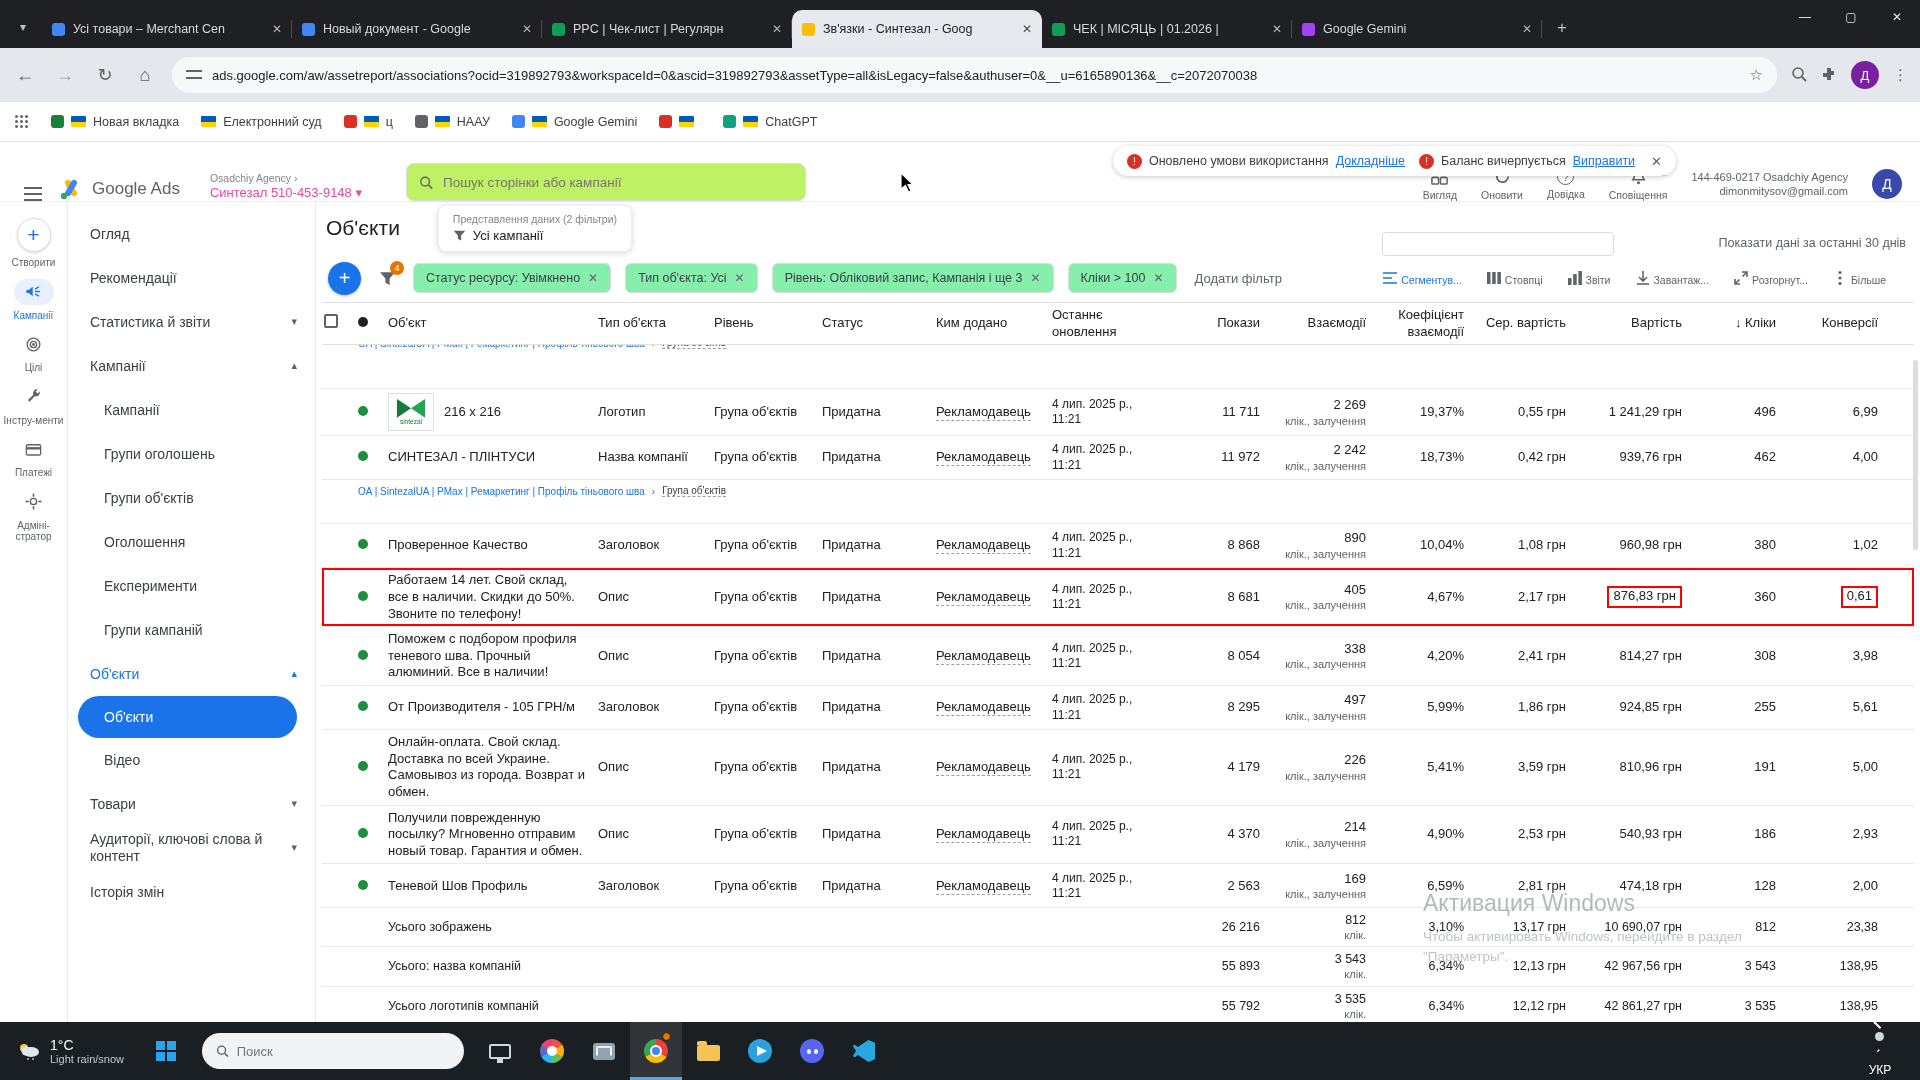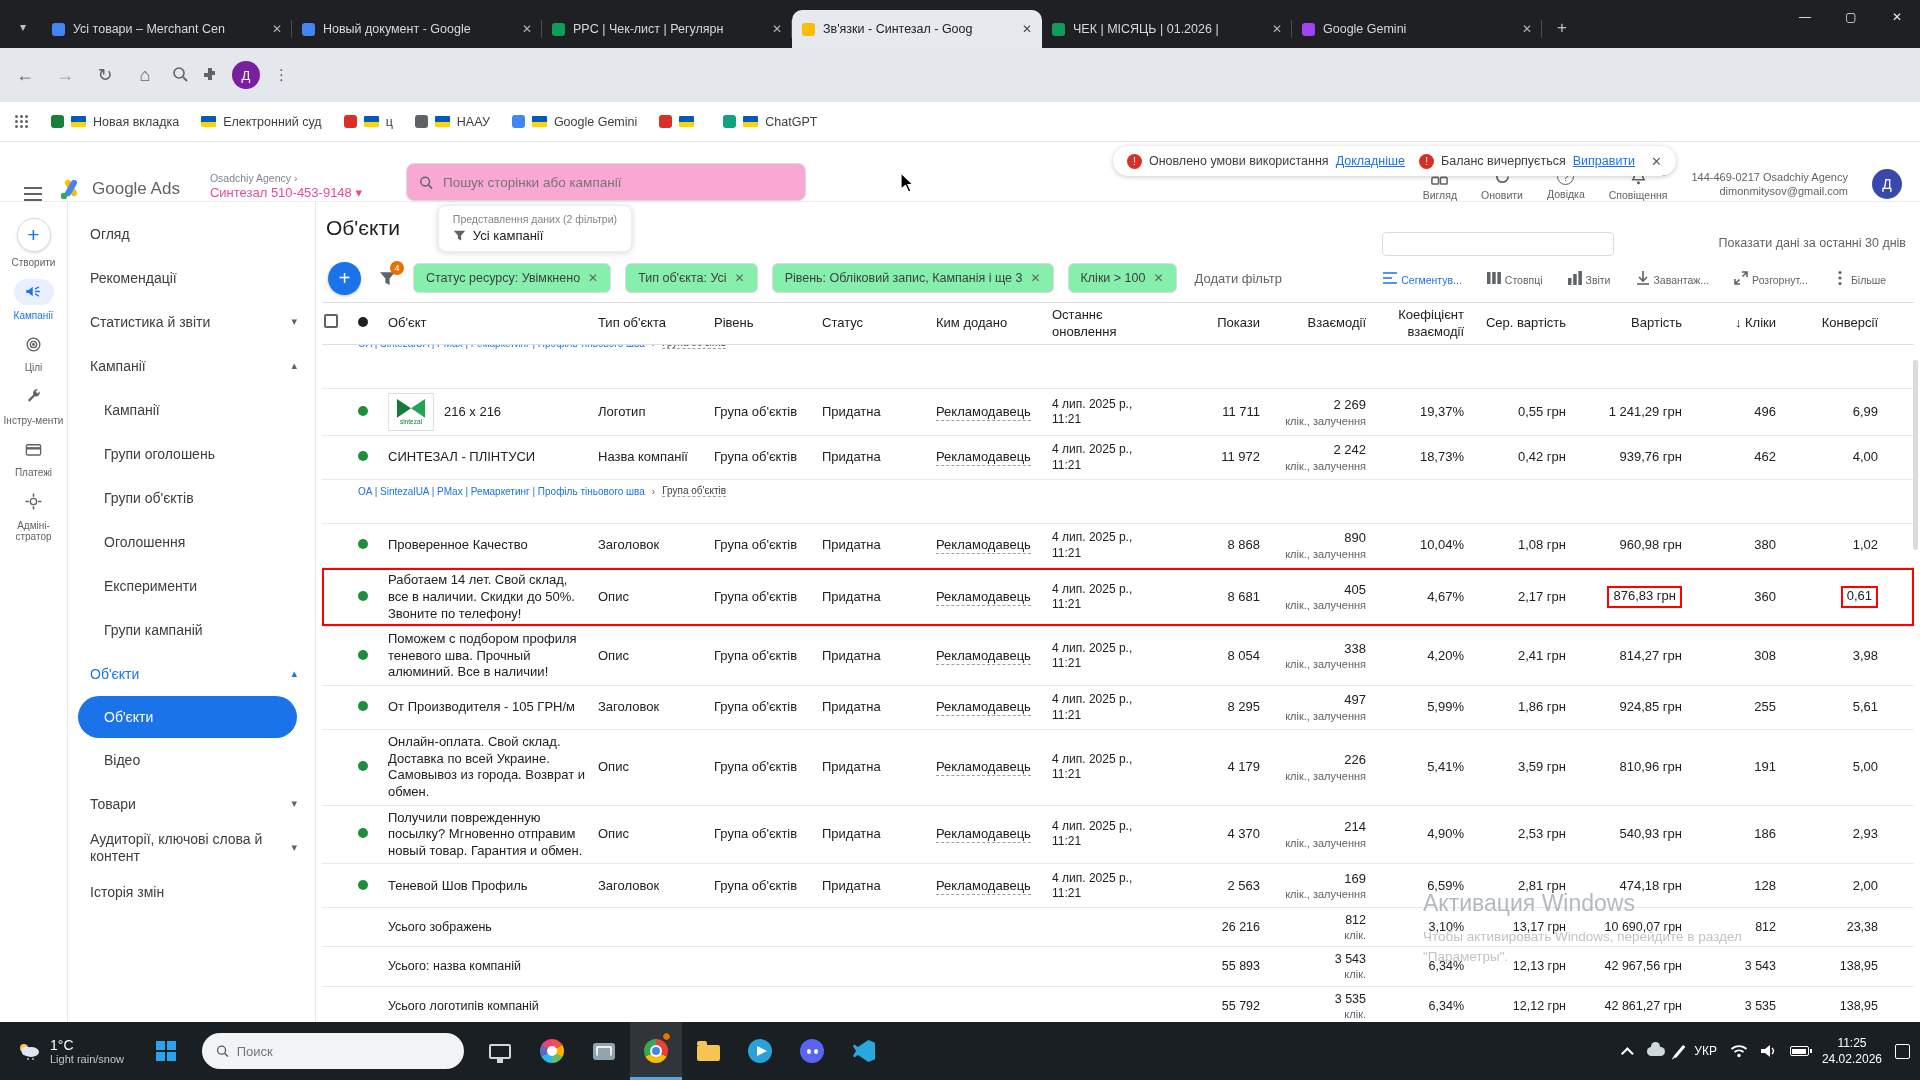--- a/index.html
+++ b/index.html
@@ -45,21 +45,21 @@
   .ads-header{height:60px;display:flex;align-items:flex-end;padding:0 18px;border-bottom:1px solid #eceef0;}
   .hamb{width:18px;height:14px;margin:0 16px 0 6px;background:
     linear-gradient(#5f6368,#5f6368) 0 0/18px 2px no-repeat,
     linear-gradient(#5f6368,#5f6368) 0 6px/18px 2px no-repeat,
     linear-gradient(#5f6368,#5f6368) 0 12px/18px 2px no-repeat;}
   .adslogo{display:flex;align-items:center;gap:8px;}
   .adslogo .brand{font-size:17px;color:#5f6368;}
   .acctblock{margin-left:30px;line-height:1.25;}
   .acctblock .l1{font-size:10.5px;color:#80868b;}
   .acctblock .l2{font-size:13px;color:#ec4899;}
-  .adssearch{margin-left:44px;width:400px;height:38px;border:1px solid #dadce0;border-radius:8px;background:#f9a8d4;display:flex;align-items:center;gap:10px;padding:0 12px;box-shadow:0 1px 2px rgba(0,0,0,.05);}
+  .adssearch{margin-left:44px;width:400px;height:38px;border:1px solid #dadce0;border-radius:8px;background:#bef264;display:flex;align-items:center;gap:10px;padding:0 12px;box-shadow:0 1px 2px rgba(0,0,0,.05);}
   .adssearch input{border:none;outline:none;font-size:13.5px;color:#5f6368;width:100%;font-family:inherit;background:transparent;}
   .hdr-right{margin-left:auto;display:flex;align-items:center;gap:24px;}
   .hdract{display:flex;flex-direction:column;align-items:center;gap:3px;color:#5f6368;position:relative;}
   .hdract .hlabel{font-size:10.5px;}
   .hdract svg{width:19px;height:19px;}
   .badge-dot{position:absolute;top:-4px;right:-2px;min-width:13px;height:13px;border-radius:7px;background:#d93025;color:#fff;font-size:9px;display:flex;align-items:center;justify-content:center;padding:0 3px;}
   .helpcirc{width:17px;height:17px;border:1.6px solid #5f6368;border-radius:50%;font-size:11px;display:flex;align-items:center;justify-content:center;}
   .profiletext{text-align:right;font-size:11px;color:#5f6368;line-height:1.3;}
   .adsavatar{width:30px;height:30px;border-radius:50%;background:#3949ab;color:#fff;display:flex;align-items:center;justify-content:center;font-size:14px;}
 
@@ -173,21 +173,21 @@
   .monitor::after{content:"";position:absolute;left:6px;bottom:-6px;width:6px;height:4px;background:#cfd8dc;}
   .mailic{width:22px;height:17px;background:#90a4ae;border-radius:3px;position:relative;}
   .mailic::after{content:"";position:absolute;left:3px;top:3px;right:3px;height:8px;border:2px solid #eceff1;border-top:none;transform:rotate(180deg);border-radius:2px;}
   .folder{width:23px;height:16px;background:#f6c453;border-radius:2px;position:relative;margin-top:4px;}
   .folder::before{content:"";position:absolute;top:-4px;left:0;width:10px;height:4px;background:#f6c453;border-radius:2px 2px 0 0;}
   .tgball{width:24px;height:24px;border-radius:50%;background:#2aa1da;display:flex;align-items:center;justify-content:center;}
   .tgball::after{content:"";width:0;height:0;border-left:10px solid #fff;border-top:5px solid transparent;border-bottom:5px solid transparent;margin-left:3px;}
   .dcball{width:24px;height:24px;border-radius:50%;background:#5865f2;display:flex;align-items:center;justify-content:center;gap:3px;}
   .dcball i{width:4px;height:5px;background:#fff;border-radius:50%;}
   .vscode{width:22px;height:22px;background:#29a8e0;clip-path:polygon(70% 0,100% 12%,100% 88%,70% 100%,22% 68%,6% 80%,0 72%,14% 50%,0 28%,6% 20%,22% 32%);}
-  .tray{margin-left:auto;display:flex;align-items:center;gap:13px;padding-right:10px;height:100%;}
+  .tray{margin-left:auto;display:flex;align-items:center;gap:13px;padding-right:10px;height:100%;flex-direction:column;}
   .trayup{width:9px;height:9px;border-top:2px solid #fff;border-left:2px solid #fff;transform:rotate(45deg) translateY(3px);}
   .cloudic{width:18px;height:9px;background:#cfd8dc;border-radius:6px;position:relative;}
   .cloudic::before{content:"";position:absolute;left:4px;top:-5px;width:9px;height:9px;background:#cfd8dc;border-radius:50%;}
   .penic{width:3px;height:15px;background:#fff;transform:rotate(40deg);border-radius:1px;position:relative;}
   .penic::after{content:"";position:absolute;bottom:-4px;left:0;border-left:1.5px solid transparent;border-right:1.5px solid transparent;border-top:4px solid #fff;}
   .lang{font-size:12px;}
   .batt{width:19px;height:10px;border:1.5px solid #fff;border-radius:2px;position:relative;}
   .batt::before{content:"";position:absolute;inset:1.5px;background:#fff;}
   .batt::after{content:"";position:absolute;right:-4px;top:2px;width:2px;height:4px;background:#fff;}
   .clock{font-size:12px;text-align:center;line-height:1.35;}
@@ -246,20 +246,25 @@
       <span>▢</span>
       <span>✕</span>
     </div>
   </div>
 
   <div class="btoolbar">
     <span class="navbtn">←</span>
     <span class="navbtn dis">→</span>
     <span class="navbtn">↻</span>
     <span class="navbtn">⌂</span>
+    <div class="urlpill">
+      <span class="tuneicon"></span>
+      <input readonly="" value="ads.google.com/aw/assetreport/associations?ocid=319892793&amp;workspaceId=0&amp;ascid=319892793&amp;assetType=all&amp;isLegacy=false&amp;authuser=0&amp;__u=6165890136&amp;__c=2072070038" style="">
+      <span class="urlstar">☆</span>
+    </div>
     <span class="bticon">
       <svg class="puzzle" viewBox="0 0 16 16">
           <circle cx="7" cy="7" r="5" fill="none" stroke="#5f6368" stroke-width="1.6"></circle>
           <path d="M11 11 L15 15" stroke="#5f6368" stroke-width="1.8"></path>
         </svg>
     </span>
     <span class="bticon">
       <svg class="puzzle" viewBox="0 0 16 16">
           <path d="M6 2h4v3h3v4h-3v5H6v-3H2V7h4V2z" fill="#5f6368"></path>
         </svg>

